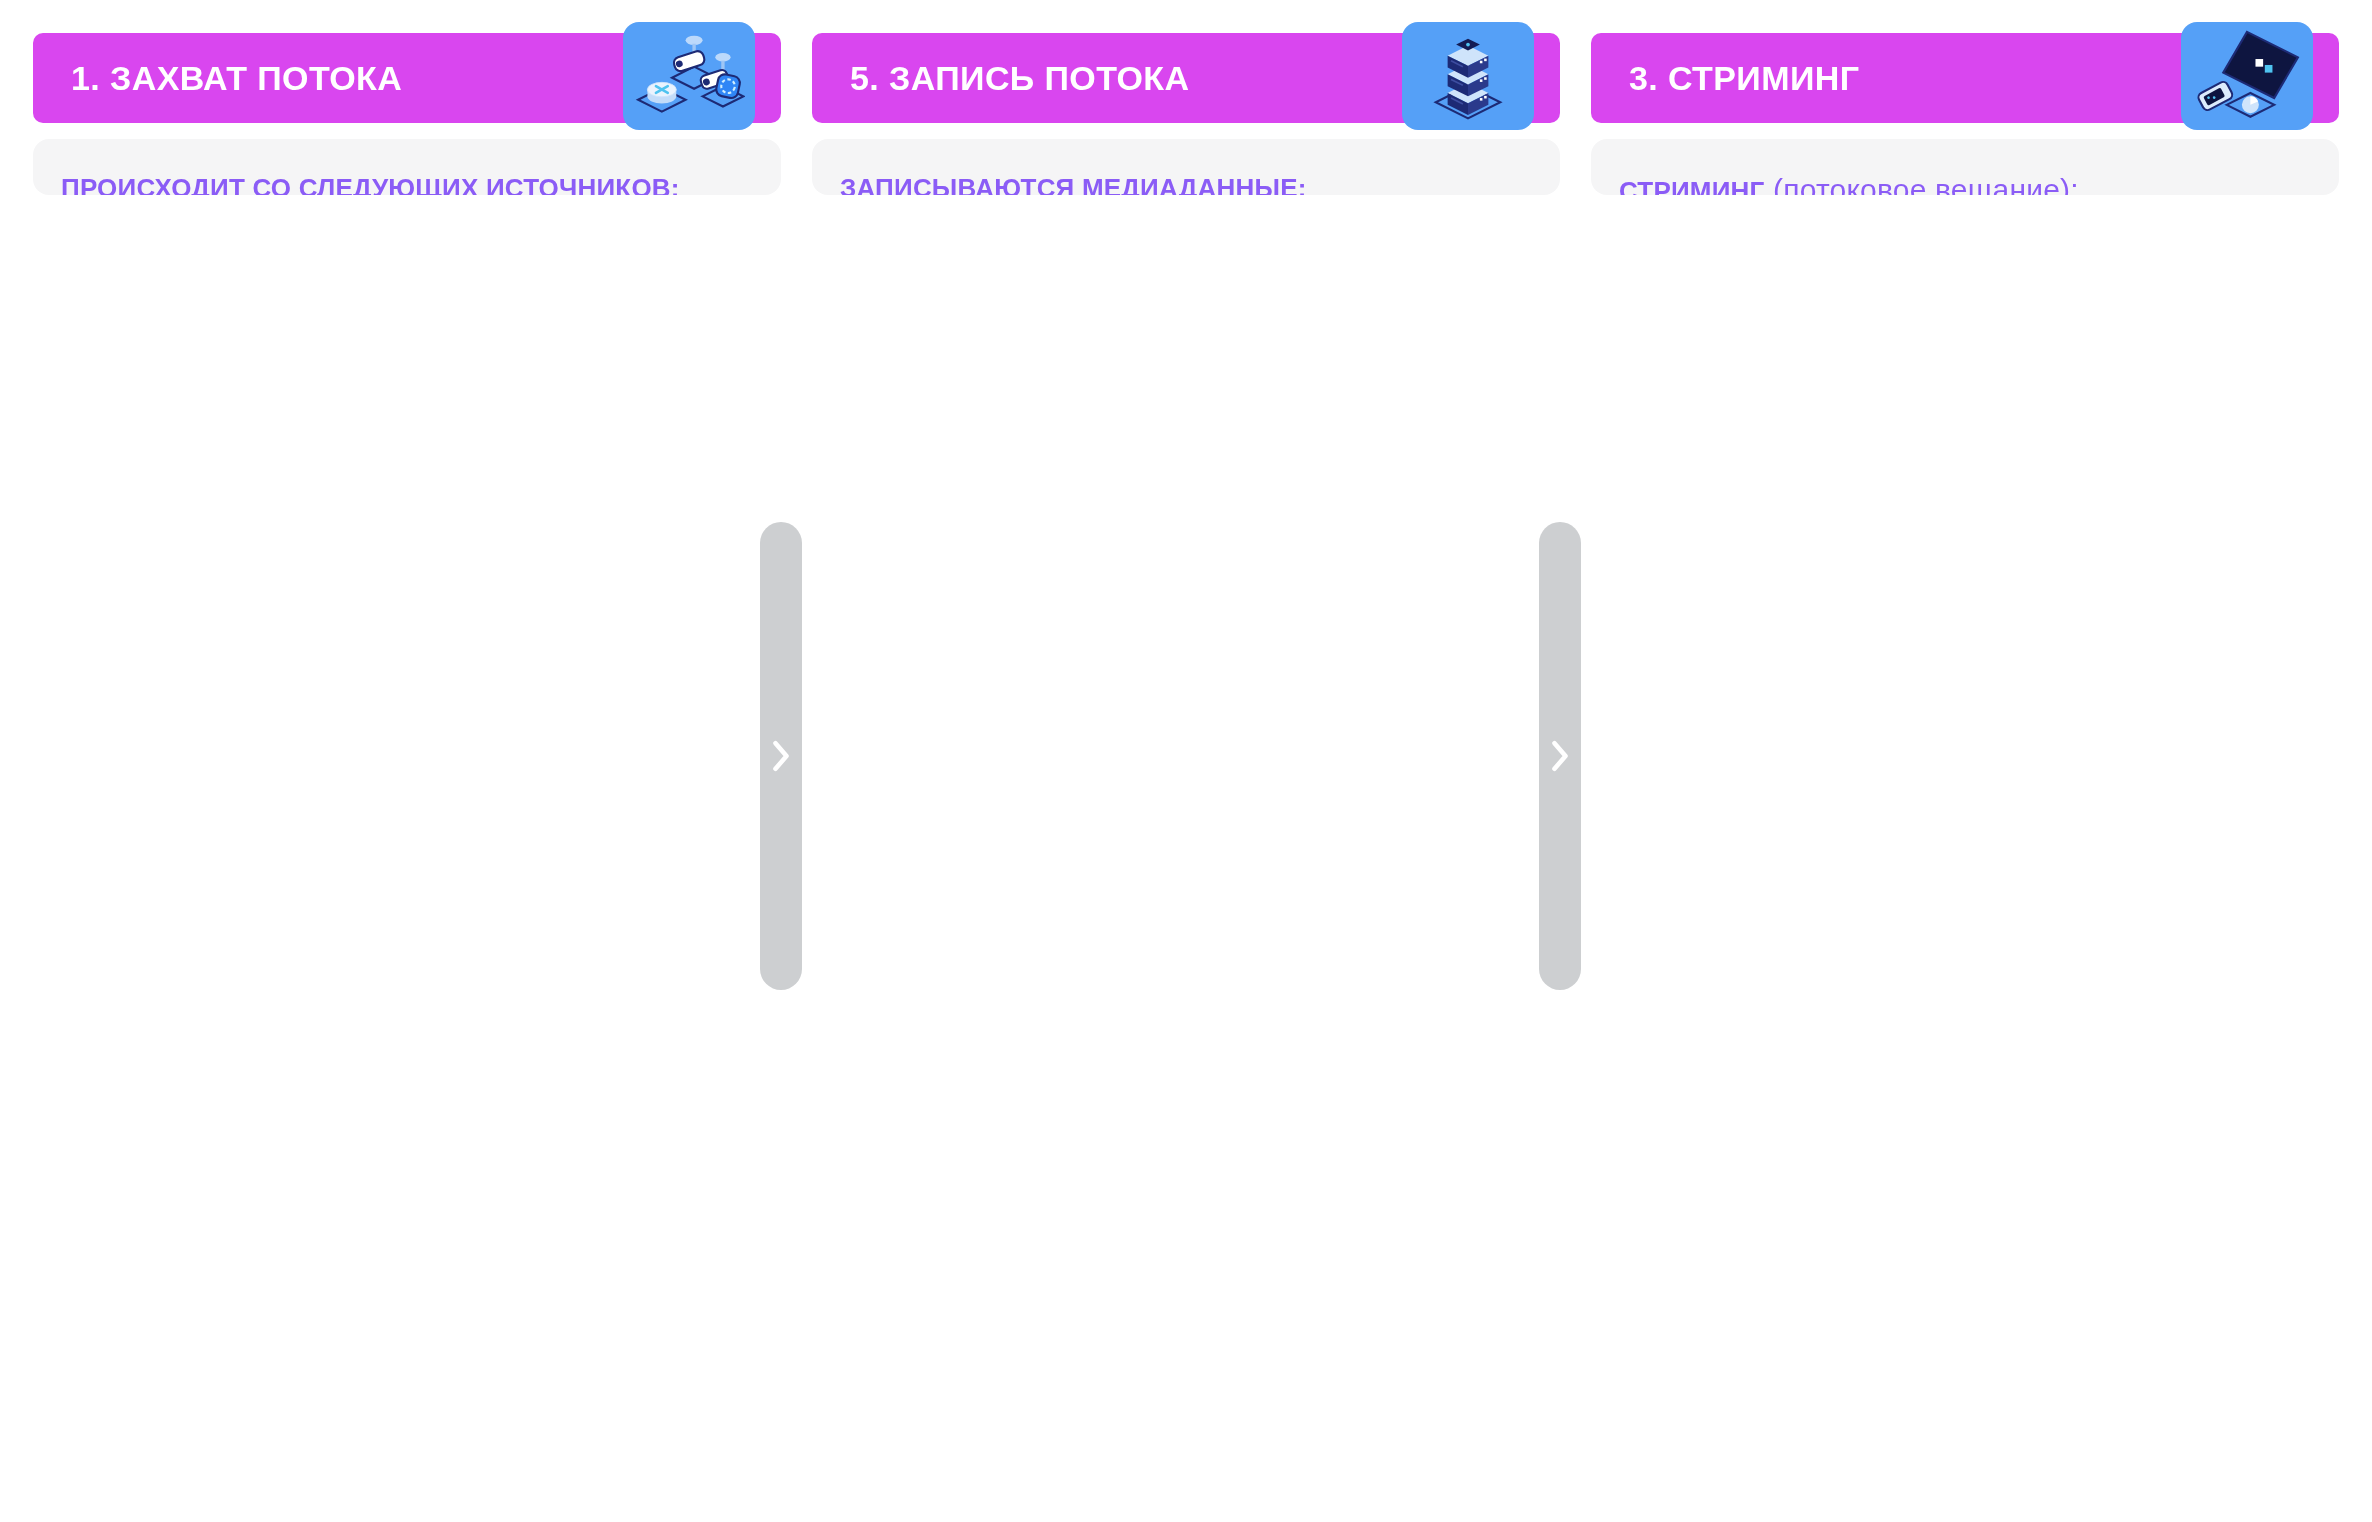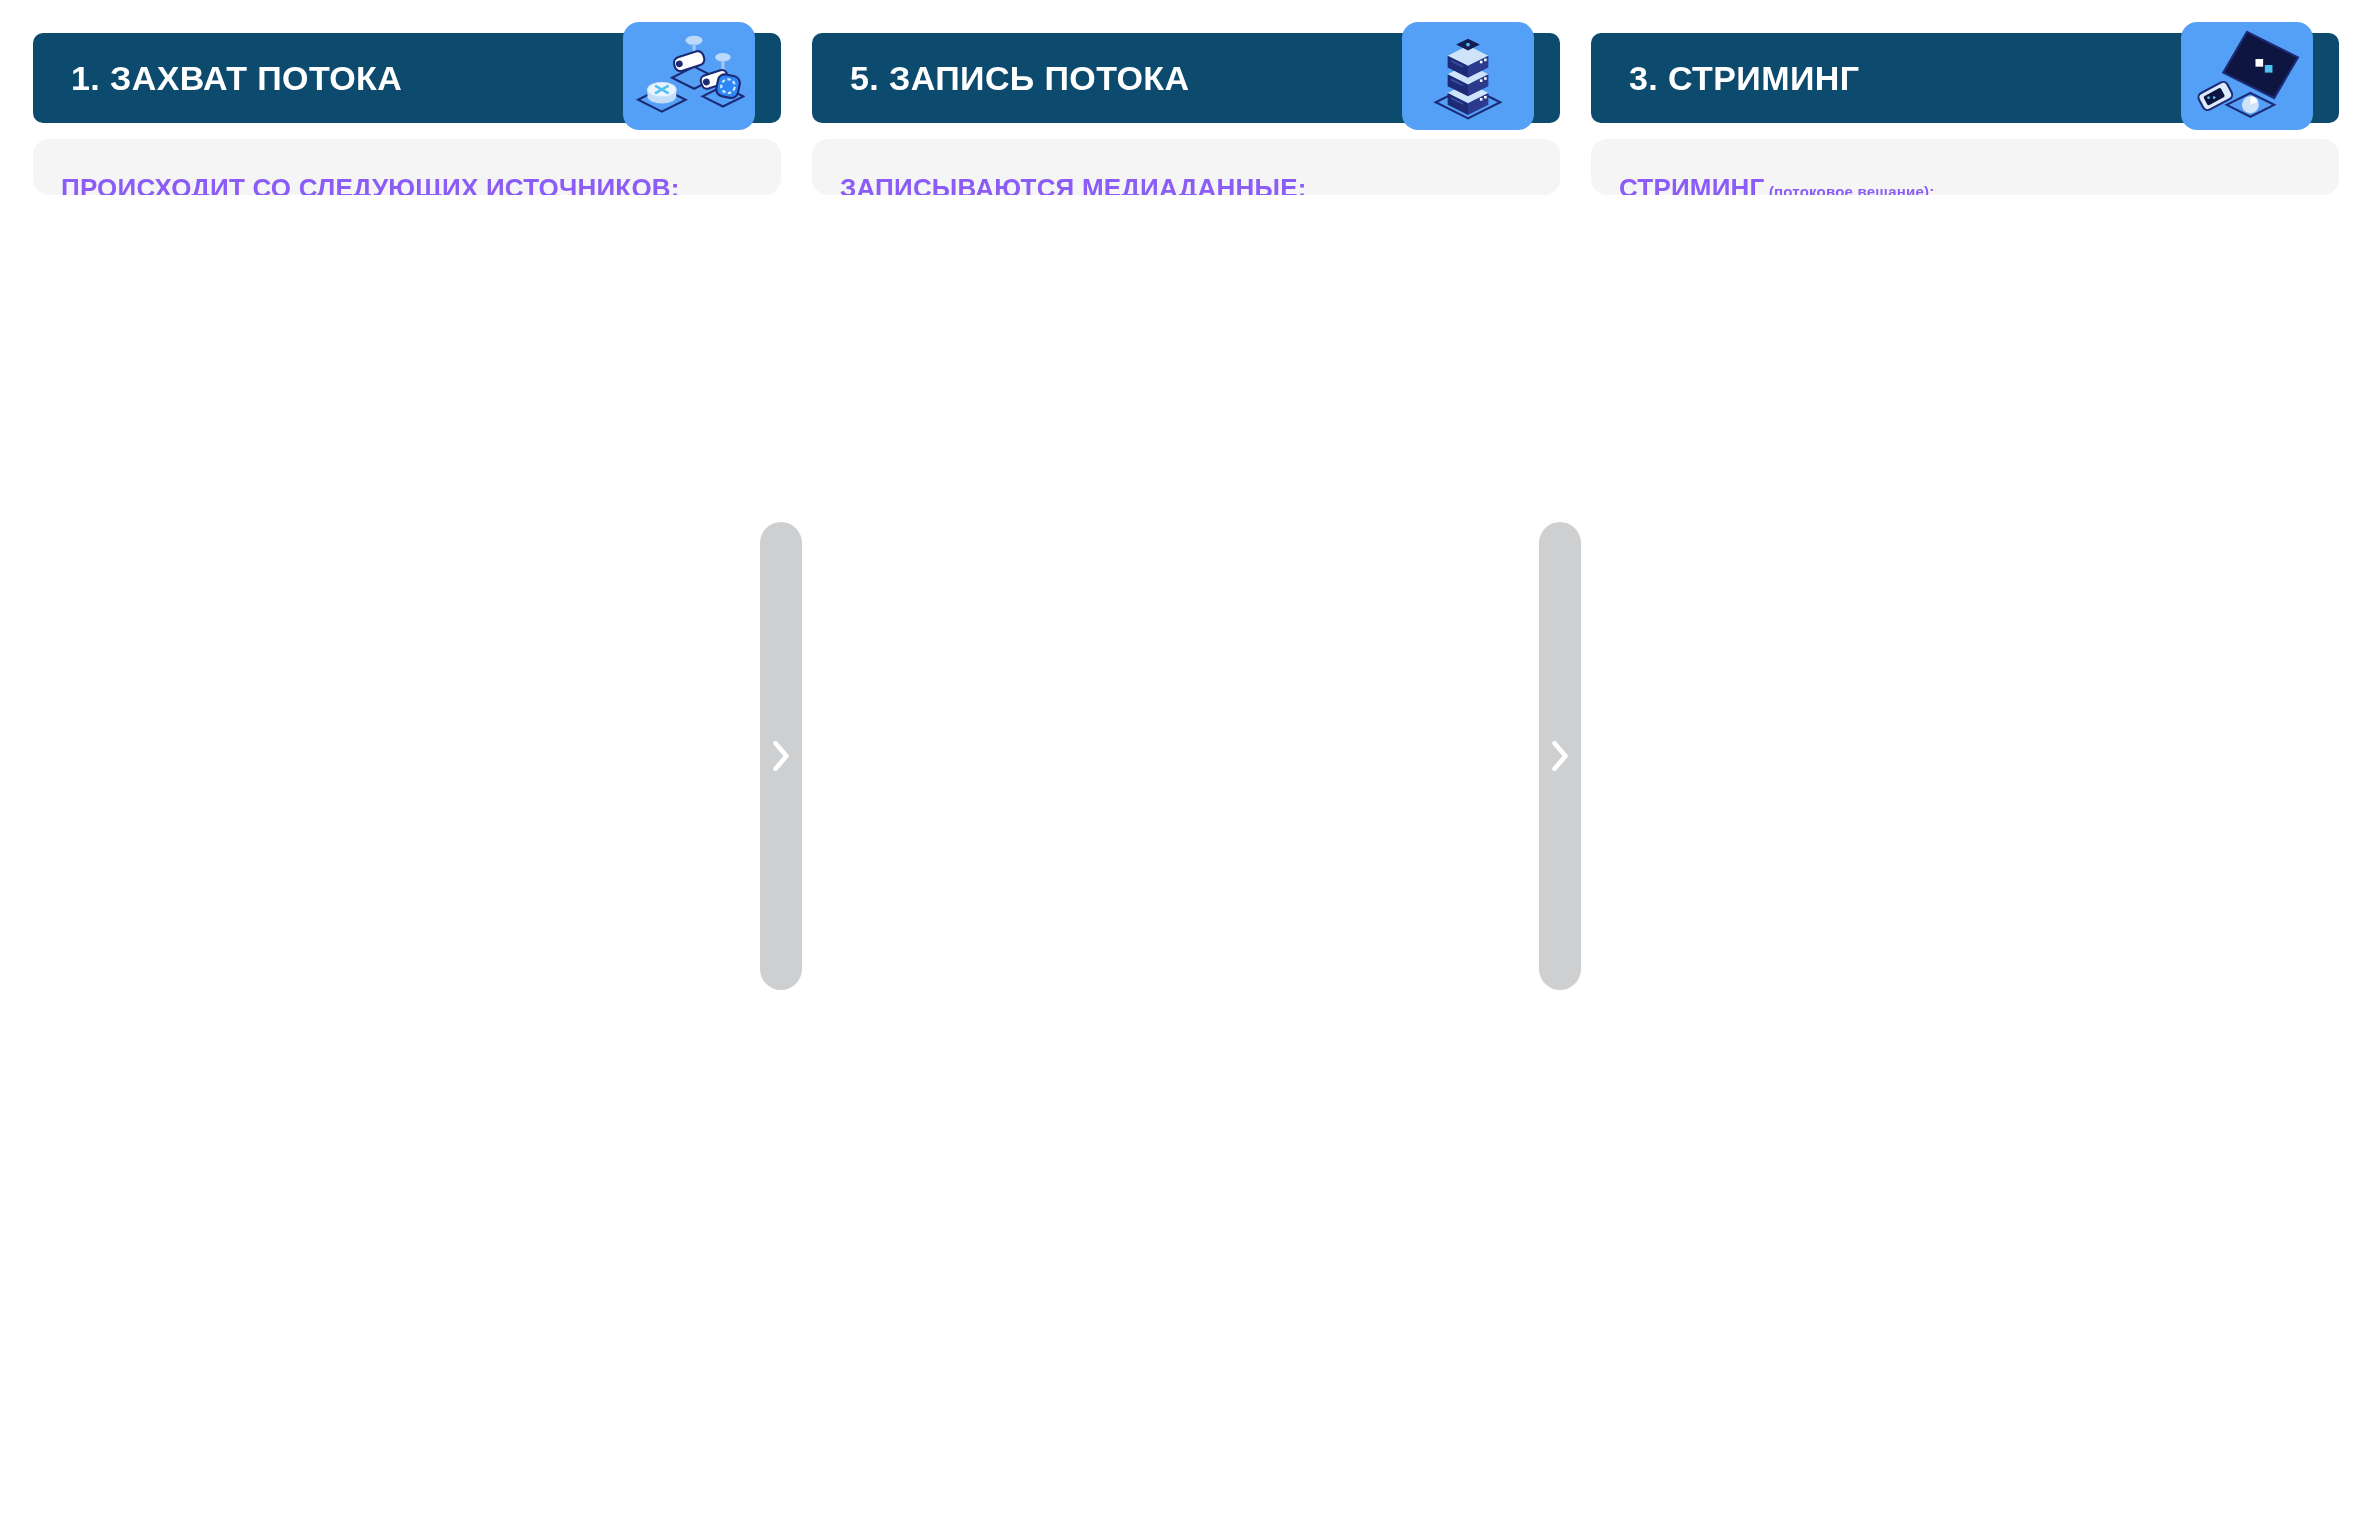--- a/index.html
+++ b/index.html
@@ -3,37 +3,37 @@
 <meta charset="utf-8">
 <style>
   html,body{margin:0;padding:0;background:#fff;}
   .board{
     position:relative;width:2372px;height:1522px;background:#ffffff;
     font-family:"Liberation Sans","DejaVu Sans",sans-serif;overflow:hidden;
   }
   .col{position:absolute;top:0;width:748px;}
   .c0{left:33px}.c1{left:812px}.c2{left:1591px}
   .col-header{
-    position:absolute;top:33px;left:0;width:100%;height:90px;background:#0c4a6e;
+    position:absolute;top:33px;left:0;width:100%;height:90px;background:#d946ef;
     border-radius:10px;display:flex;align-items:center;box-sizing:border-box;
     padding-left:38px;
   }
   .col-title{color:#ffffff;font-size:34px;font-weight:800;letter-spacing:.4px;white-space:nowrap;}
   .icon-box{
     position:absolute;right:26px;top:-11px;width:132px;height:108px;background:#55a0f7;
     border-radius:16px;display:flex;align-items:center;justify-content:center;
   }
   .icon-box svg{width:112px;height:92px;}
   .panel{
     position:absolute;left:0;top:139px;bottom:32px;width:100%;box-sizing:border-box;
     background:#f5f5f6;border-radius:16px;padding:28px 28px 28px 28px;overflow:hidden;
   }
   .sec-heading{font-size:26px;font-weight:800;color:#8b5cf6;margin:36px 0 12px 0;letter-spacing:.2px;}
   .sec-heading:first-child{margin-top:6px;}
-  .heading-suffix{font-size:15px;font-weight:700;}
+  .heading-suffix{font-size:30px;font-weight:400;}
   .pill{
     position:absolute;top:522px;width:42px;height:468px;background:#cdcfd1;border-radius:22px;
     display:flex;align-items:center;justify-content:center;cursor:pointer;
   }
   .pill svg{width:22px;height:38px;}
 </style>
 </head>
 <body>
 
 <div class="board">

